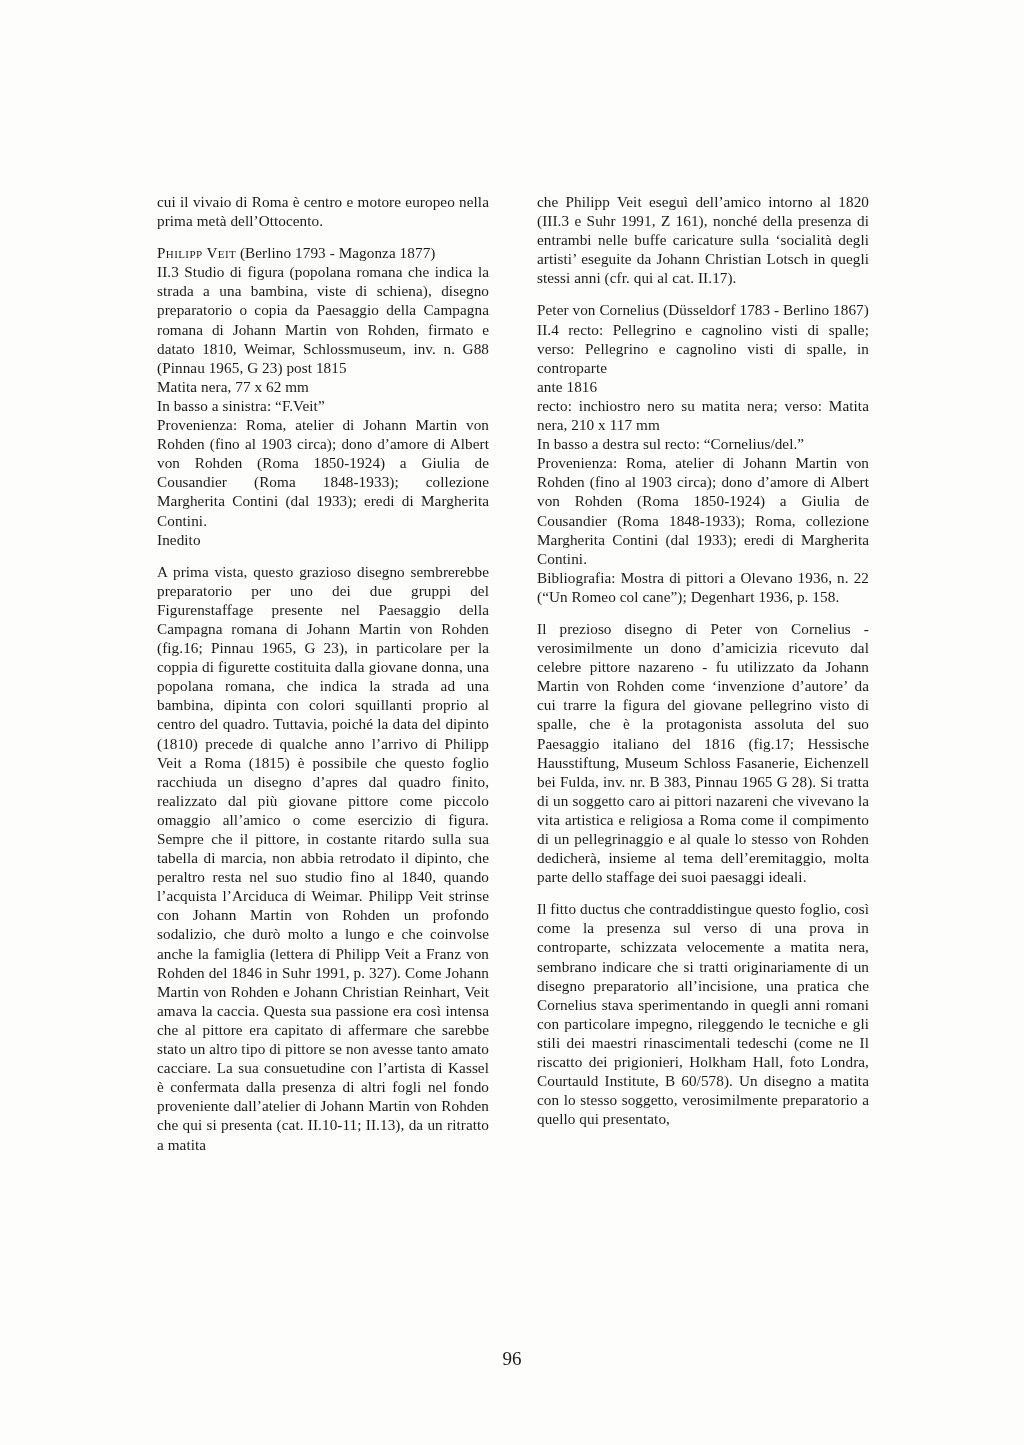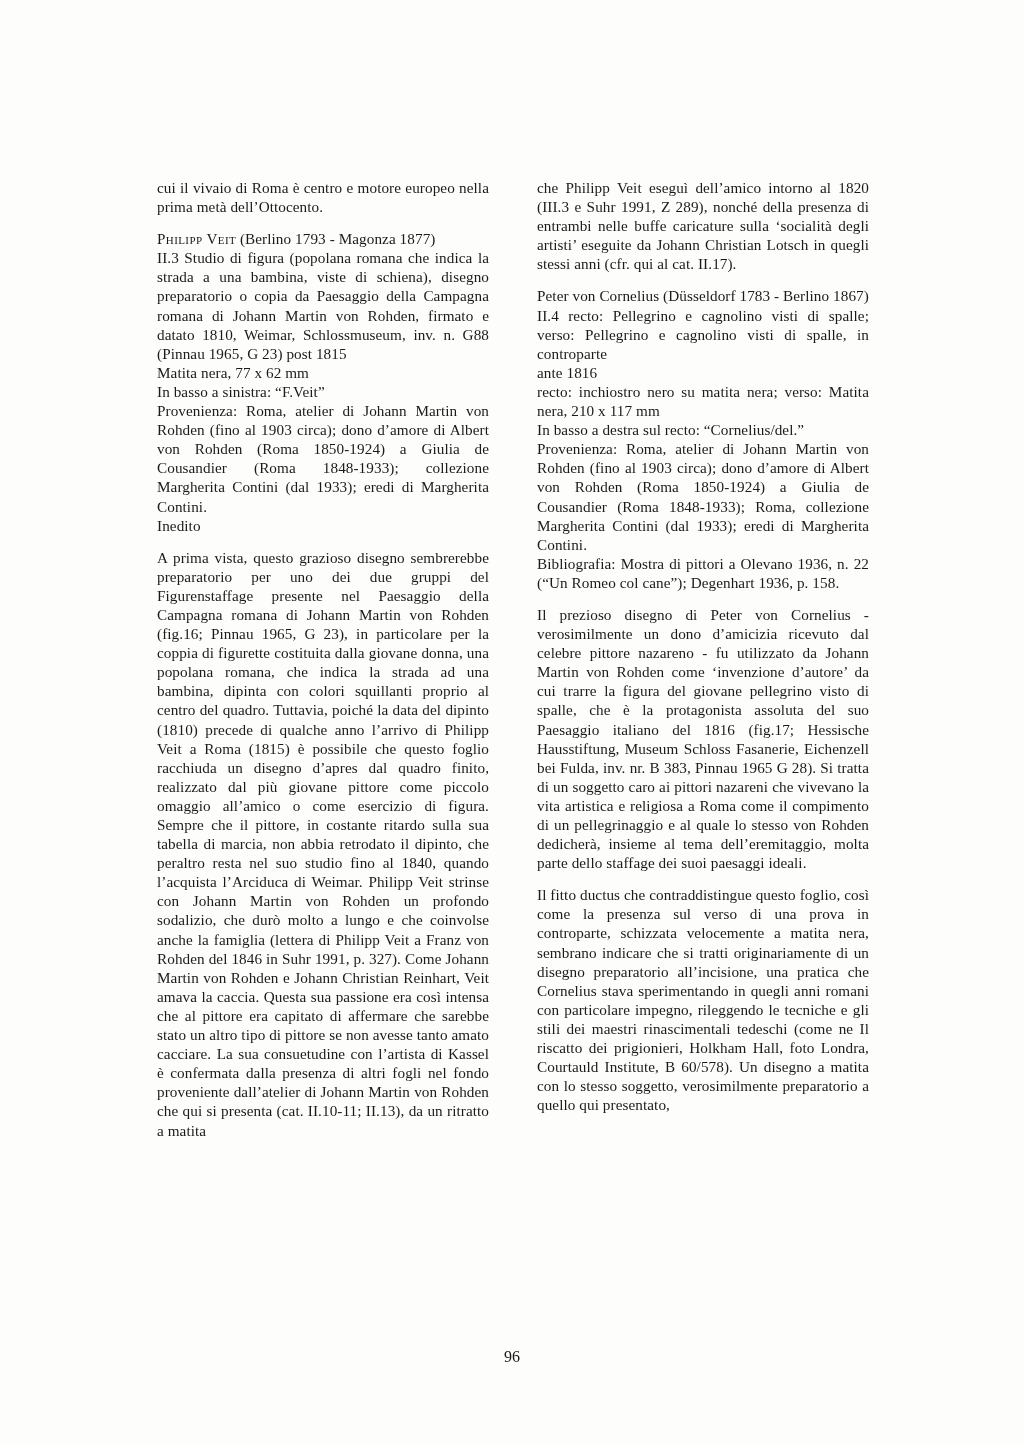--- a/index.html
+++ b/index.html
@@ -17,21 +17,21 @@
   .page {
     position: absolute;
     left: 0; top: 0;
     width: 1024px;
     height: 1445px;
     background: #fdfdfb;
   }
   .columns {
     position: absolute;
     left: 157px;
-    top: 178px;
+    top: 192px;
     width: 712px;
     display: flex;
     justify-content: space-between;
   }
   .col {
     width: 332px;
   }
   p {
     margin: 0 0 13px 0;
     font-size: 15.2px;
@@ -45,40 +45,40 @@
     font-variant: small-caps;
     letter-spacing: 0.4px;
   }
   em, .it { }
   .page-number {
     position: absolute;
     left: 0;
     top: 1348px;
     width: 1024px;
     text-align: center;
-    font-size: 16px;
+    font-size: 19px;
     font-family: "Liberation Serif", serif;
   }
   .run { display: inline; }
 </style>
 </head>
 <body>
 
 <div class="page">
 
   <div class="columns">
 
     <div class="col" id="left-col">
         <p><span class="run">cui il vivaio di Roma è centro e motore europeo nella prima metà dell’Ottocento.</span></p>
         <p><span class="run smallcaps">Philipp Veit</span><span class="run"> (Berlino 1793 - Magonza 1877)</span><br><span class="run">II.3 </span><span class="run it">Studio di figura (popolana romana che indica la strada a una bambina, viste di schiena)</span><span class="run">, disegno preparatorio o copia da </span><span class="run it">Paesaggio della Campagna romana</span><span class="run"> di Johann Martin von Rohden, firmato e datato 1810, Weimar, Schlossmuseum, inv. n. G88 (Pinnau 1965, G 23) post 1815</span><br><span class="run">Matita nera, 77 x 62 mm</span><br><span class="run">In basso a sinistra: “F.Veit”</span><br><span class="run">Provenienza: Roma, atelier di Johann Martin von Rohden (fino al 1903 circa); dono d’amore di Albert von Rohden (Roma 1850-1924) a Giulia de Cousandier (Roma 1848-1933); collezione Margherita Contini (dal 1933); eredi di Margherita Contini.</span><br><span class="run">Inedito</span></p>
         <p><span class="run">A prima vista, questo grazioso disegno sembrerebbe preparatorio per uno dei due gruppi del </span><span class="run it">Figurenstaffage</span><span class="run"> presente nel </span><span class="run it">Paesaggio della Campagna romana</span><span class="run"> di Johann Martin von Rohden (fig.16; Pinnau 1965, G 23), in particolare per la coppia di figurette costituita dalla giovane donna, una popolana romana, che indica la strada ad una bambina, dipinta con colori squillanti proprio al centro del quadro. Tuttavia, poiché la data del dipinto (1810) precede di qualche anno l’arrivo di Philipp Veit a Roma (1815) è possibile che questo foglio racchiuda un disegno </span><span class="run it">d’apres</span><span class="run"> dal quadro finito, realizzato dal più giovane pittore come piccolo omaggio all’amico o come esercizio di figura. Sempre che il pittore, in costante ritardo sulla sua tabella di marcia, non abbia retrodato il dipinto, che peraltro resta nel suo studio fino al 1840, quando l’acquista l’Arciduca di Weimar. Philipp Veit strinse con Johann Martin von Rohden un profondo sodalizio, che durò molto a lungo e che coinvolse anche la famiglia (lettera di Philipp Veit a Franz von Rohden del 1846 in Suhr 1991, p. 327). Come Johann Martin von Rohden e Johann Christian Reinhart, Veit amava la caccia. Questa sua passione era così intensa che al pittore era capitato di affermare che sarebbe stato un altro tipo di pittore se non avesse tanto amato cacciare. La sua consuetudine con l’artista di Kassel è confermata dalla presenza di altri fogli nel fondo proveniente dall’atelier di Johann Martin von Rohden che qui si presenta (cat. II.10-11; II.13), da un ritratto a matita</span></p>
       </div>
 
     <div class="col" id="right-col">
-        <p><span class="run">che Philipp Veit eseguì dell’amico intorno al 1820 (III.3 e Suhr 1991, Z 289), nonché della presenza di entrambi nelle buffe caricature sulla ‘socialità degli artisti’ eseguite da Johann Christian Lotsch in quegli stessi anni (cfr. qui al cat. II.17).</span></p>
+        <p><span class="run">che Philipp Veit eseguì dell’amico intorno al 1820 (III.3 e Suhr 1991, Z 161), nonché della presenza di entrambi nelle buffe caricature sulla ‘socialità degli artisti’ eseguite da Johann Christian Lotsch in quegli stessi anni (cfr. qui al cat. II.17).</span></p>
         <p><span class="run">Peter von Cornelius (Düsseldorf 1783 - Berlino 1867)</span><br><span class="run">II.4 recto: </span><span class="run it">Pellegrino e cagnolino visti di spalle</span><span class="run">; verso: </span><span class="run it">Pellegrino e cagnolino visti di spalle,</span><span class="run"> in controparte</span><br><span class="run">ante 1816</span><br><span class="run">recto: inchiostro nero su matita nera; verso: Matita nera, 210 x 117 mm</span><br><span class="run">In basso a destra sul recto: “Cornelius/del.”</span><br><span class="run">Provenienza: Roma, atelier di Johann Martin von Rohden (fino al 1903 circa); dono d’amore di Albert von Rohden (Roma 1850-1924) a Giulia de Cousandier (Roma 1848-1933); Roma, collezione Margherita Contini (dal 1933); eredi di Margherita Contini.</span><br><span class="run">Bibliografia: </span><span class="run it">Mostra di pittori a Olevano</span><span class="run"> 1936, n. 22 (“Un Romeo col cane”); Degenhart 1936, p. 158.</span></p>
         <p><span class="run">Il prezioso disegno di Peter von Cornelius - verosimilmente un dono d’amicizia ricevuto dal celebre pittore nazareno - fu utilizzato da Johann Martin von Rohden come ‘invenzione d’autore’ da cui trarre la figura del giovane pellegrino visto di spalle, che è la protagonista assoluta del suo </span><span class="run it">Paesaggio italiano</span><span class="run"> del 1816 (fig.17; Hessische Hausstiftung, Museum Schloss Fasanerie, Eichenzell bei Fulda, inv. nr. B 383, Pinnau 1965 G 28). Si tratta di un soggetto caro ai pittori nazareni che vivevano la vita artistica e religiosa a Roma come il compimento di un pellegrinaggio e al quale lo stesso von Rohden dedicherà, insieme al tema dell’eremitaggio, molta parte dello </span><span class="run it">staffage</span><span class="run"> dei suoi paesaggi ideali.</span></p>
         <p><span class="run">Il fitto ductus che contraddistingue questo foglio, così come la presenza sul verso di una prova in controparte, schizzata velocemente a matita nera, sembrano indicare che si tratti originariamente di un disegno preparatorio all’incisione, una pratica che Cornelius stava sperimentando in quegli anni romani con particolare impegno, rileggendo le tecniche e gli stili dei maestri rinascimentali tedeschi (come ne </span><span class="run it">Il riscatto dei prigionieri</span><span class="run">, Holkham Hall, foto Londra, Courtauld Institute, B 60/578). Un disegno a matita con lo stesso soggetto, verosimilmente preparatorio a quello qui presentato,</span></p>
       </div>
 
   </div>
 
   <div class="page-number">96</div>
 
 </div>

